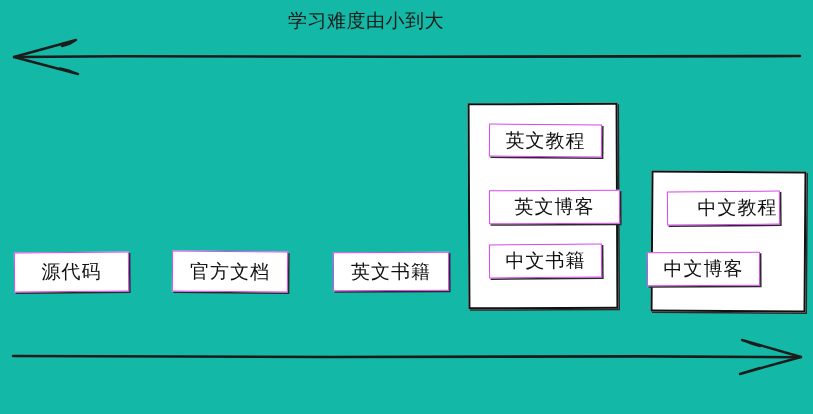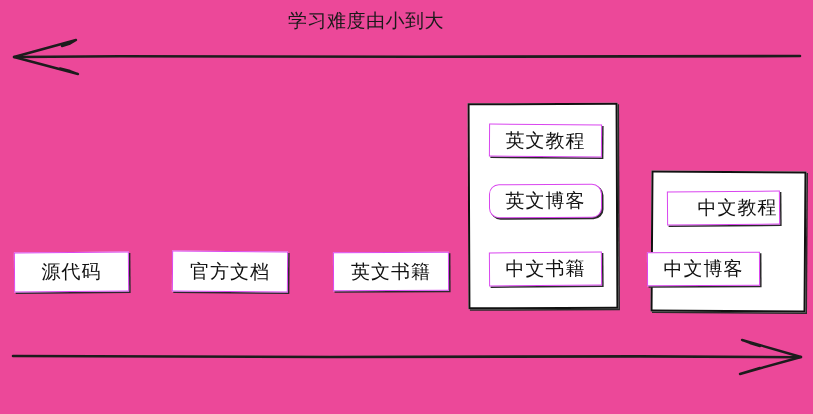--- a/index.html
+++ b/index.html
@@ -7,21 +7,21 @@
     padding: 0;
     background: #ffffff;
   }
   body {
     font-family: "DejaVu Sans", "Liberation Sans", sans-serif;
   }
   #canvas {
     position: relative;
     width: 813px;
     height: 414px;
-    background: #ec4899;
+    background: #14b8a6;
     overflow: hidden;
   }
   .axis-label {
     position: absolute;
     font-size: 19px;
     color: #1a1a1a;
     white-space: nowrap;
     letter-spacing: 0.5px;
     font-family: "DejaVu Sans", "Liberation Sans", sans-serif;
   }
@@ -88,23 +88,23 @@
   <div class="node-box tilt-a" style="left:14px; top:252px; width:115px; height:40px;">源代码</div>
 
   <div class="node-box tilt-b" style="left:172px; top:251px; width:116px; height:41px;">官方文档</div>
 
   <div class="node-box tilt-c" style="left:333px; top:252px; width:116px; height:39px;">英文书籍</div>
 
   <div class="group-box tilt-c" style="left:468px; top:103px; width:150px; height:206px;"></div>
 
   <div class="node-box tilt-b" style="left:489px; top:124px; width:113px; height:33px;">英文教程</div>
 
-  <div class="node-box tilt-c" style="left:489px; top:184px; width:113px; height:34px;border-radius:10px;">英文博客</div>
+  <div class="node-box tilt-c" style="left:489px; top:190px; width:131px; height:34px;">英文博客</div>
 
-  <div class="node-box tilt-a" style="left:489px; top:252px; width:113px; height:34px;">中文书籍</div>
+  <div class="node-box tilt-a" style="left:489px; top:244px; width:113px; height:34px;">中文书籍</div>
 
   <div class="group-box tilt-b" style="left:651px; top:171px; width:155px; height:141px;"></div>
 
   <div class="node-box tilt-a" style="left:667px; top:191px; width:113px; height:34px;padding-left:28px;">中文教程</div>
 
   <div class="node-box tilt-c" style="left:647px; top:252px; width:113px; height:34px;">中文博客</div>
 
 
 </div>
 

